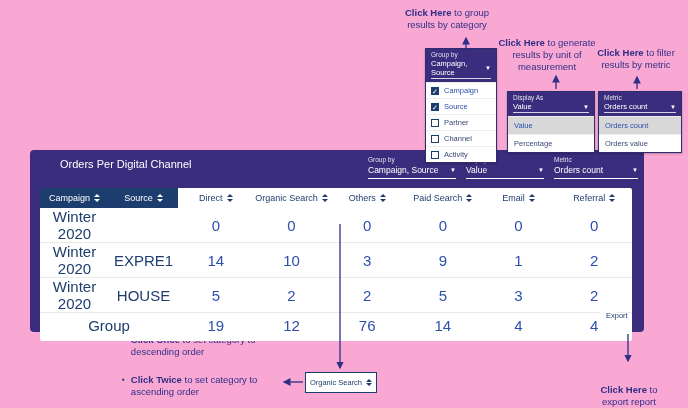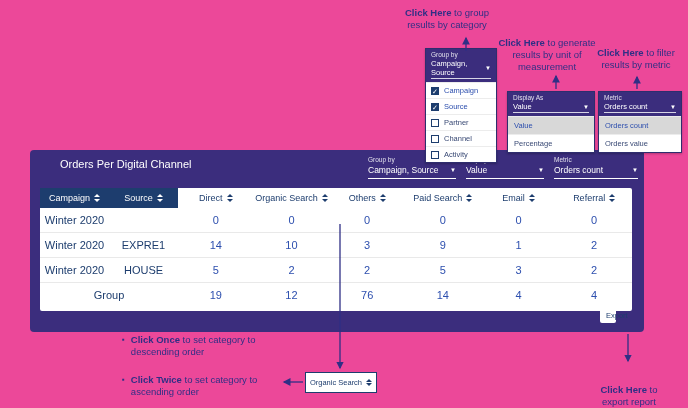--- a/index.html
+++ b/index.html
@@ -1,16 +1,16 @@
 <!DOCTYPE html>
 <html><head>
 <meta charset="utf-8">
 <style>
   html,body{margin:0;padding:0;background:#fff;}
-  .canvas{position:relative;width:688px;height:408px;background:#ec4899;overflow:hidden;
+  .canvas{position:relative;width:688px;height:408px;background:#f9a8d4;overflow:hidden;
           font-family:"Liberation Sans",sans-serif;color:#1d3d6e;}
 
   
   .callout{position:absolute;font-size:9.5px;line-height:1.25;color:#2f2f85;text-align:center;}
   .callout b{font-weight:bold;}
   .bullets{position:absolute;left:122px;top:334px;width:160px;}
   .bullet-item{display:flex;gap:6px;font-size:9.5px;line-height:1.25;color:#2f2f85;text-align:left;margin-bottom:16px;}
   .bullet-dot{font-size:8px;line-height:1.5;}
 
   
@@ -40,21 +40,21 @@
              border-bottom:1px solid #fff;padding-bottom:3px;margin-top:2px;}
   .ctrl1{left:338px;width:88px;} .ctrl2{left:436px;width:78px;} .ctrl3{left:524px;width:84px;}
 
   .tbl-wrap{position:absolute;left:10px;top:38px;width:592px;background:#fff;border-radius:2px;padding-bottom:4px;}
   table{border-collapse:collapse;table-layout:fixed;width:592px;}
   col.ckey{width:69px;} col.cmet{width:75.66px;}
   th,td{text-align:center;font-weight:normal;padding:0;}
   thead th{height:20px;font-size:9px;}
   thead th.key{background:#1d3d6e;color:#fff;}
   thead th.met{color:#1d3d6e;margin-top:12px;}
-  tbody td{height:24px;font-size:11px;border-top:1px solid #e9e9e9;}
+  tbody td{height:24px;font-size:15px;border-top:1px solid #e9e9e9;}
   tbody tr:first-child td{border-top:none;}
   td.key{color:#1d3d6e;} td.num{color:#2d4fae;}
   .th-inner{display:inline-flex;align-items:center;gap:4px;cursor:pointer;}
 
   .sort-icon{display:inline-flex;flex-direction:column;align-items:center;}
   .sort-icon i{display:block;width:0;height:0;border-left:3px solid transparent;border-right:3px solid transparent;}
   .sort-icon .up{border-bottom:3.5px solid currentColor;margin-bottom:1.5px;}
   .sort-icon .dn{border-top:3.5px solid currentColor;}
 
   .export-btn{position:absolute;left:570px;top:158px;width:16px;height:15px;background:#fff;border:none;

